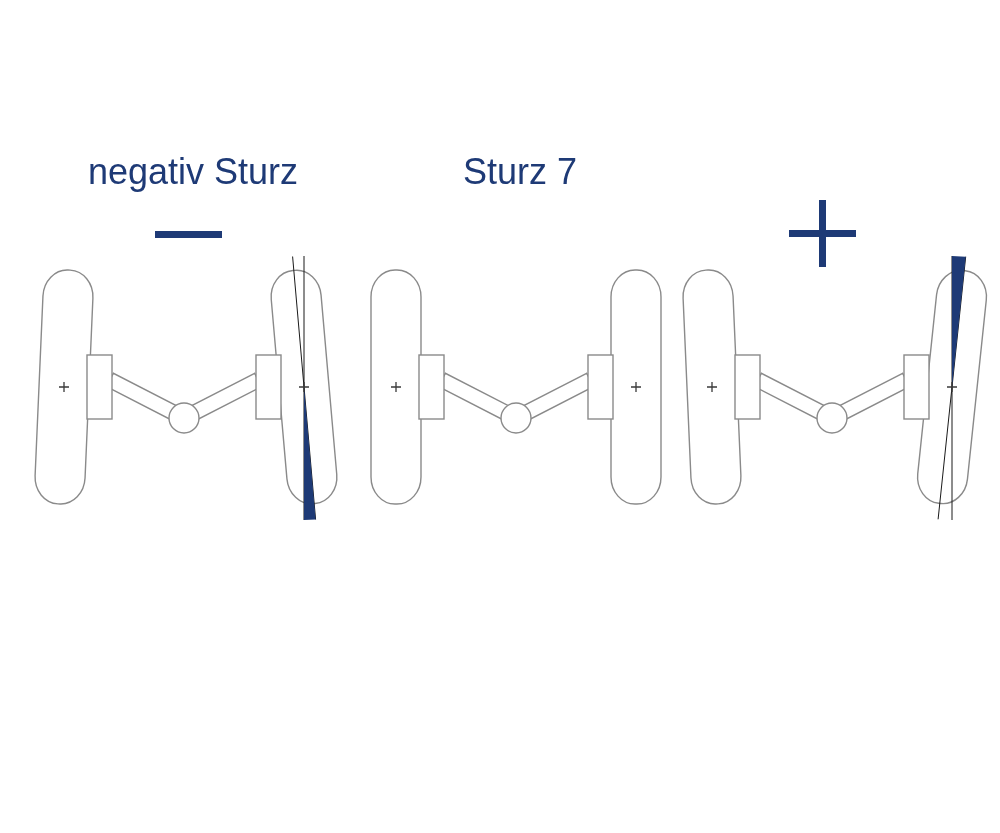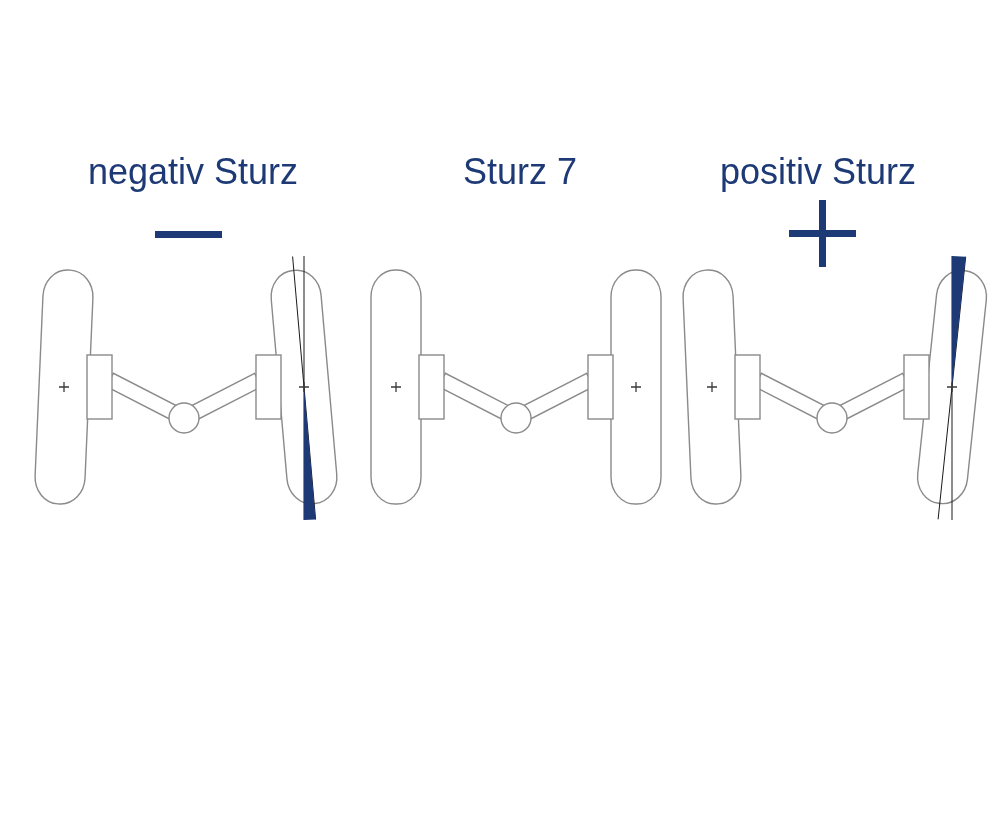--- a/index.html
+++ b/index.html
@@ -51,21 +51,20 @@
     width: 1000px; height: 833px;
     display: block;
   }
 </style>
 </head>
 <body>
 
 <div class="stage">
   <div class="camber-label neg">negativ Sturz</div>
   <div class="camber-label zero">Sturz 7</div>
-  <div class="camber-label pos">positiv Sturz</div>
 
   <div class="minus-sym"></div>
   <div class="plus-sym">
     <span class="h"></span>
     <span class="v"></span>
   </div>
 
   <svg class="assemblies" viewBox="0 0 1000 833">
       <g>
         <rect x="39" y="270" width="50" height="234" rx="24" ry="27" fill="#ffffff" stroke="#8a8a8a" stroke-width="1.4" transform="rotate(2.5 64 387)"></rect>

